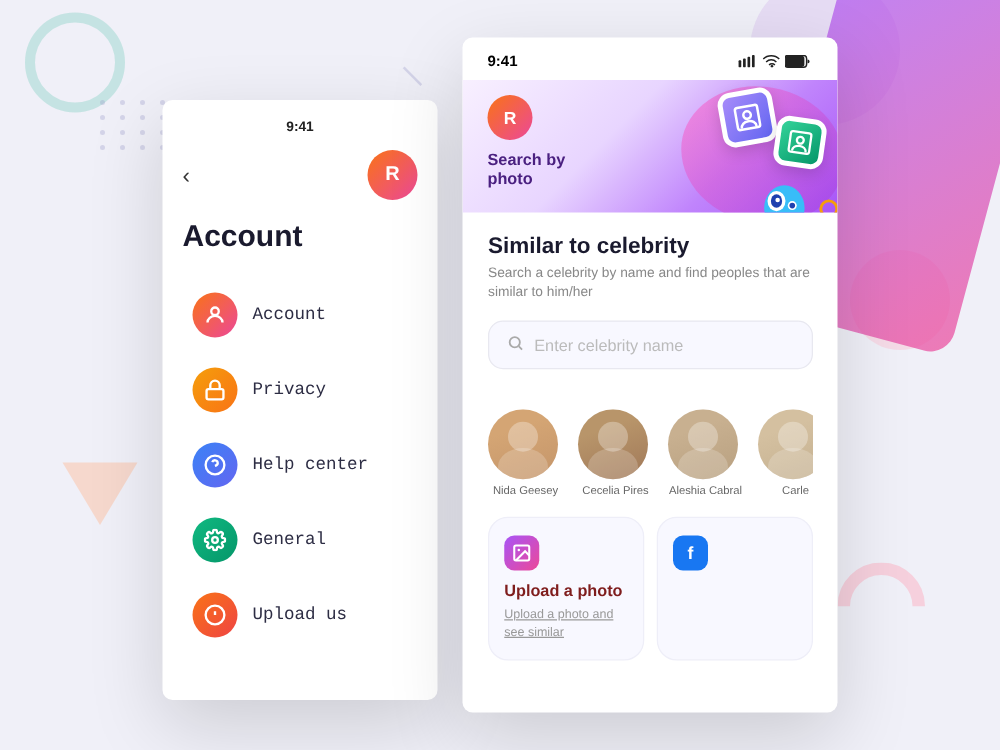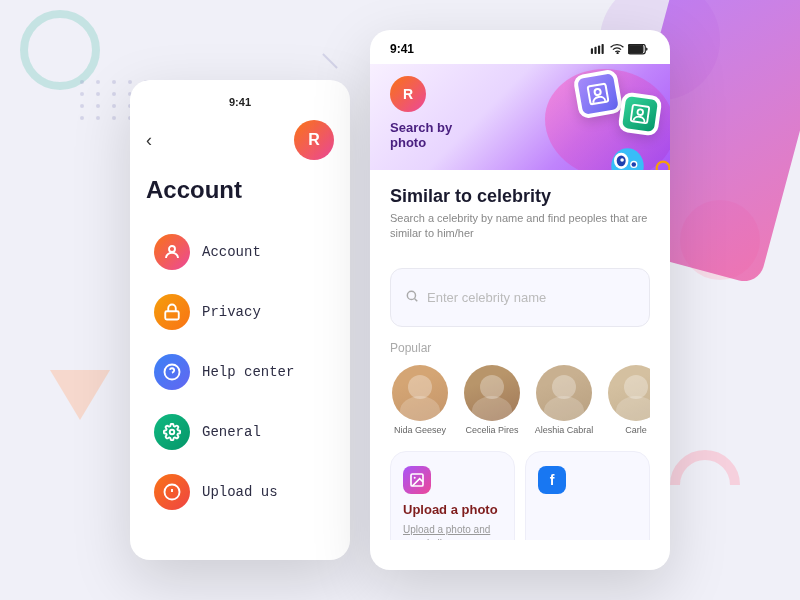--- a/index.html
+++ b/index.html
@@ -99,21 +99,21 @@
       display: flex;
       align-items: center;
       justify-content: center;
       gap: 20px;
       padding: 20px;
     }
 
     
     .phone {
       background: white;
-      border-radius: 20px;
+      border-radius: 8px;
       box-shadow: 0 20px 60px rgba(0,0,0,0.15);
       overflow: hidden;
       position: relative;
     }
 
     
     .phone-left {
       width: 220px;
       height: 480px;
       margin-top: 40px;
@@ -288,31 +288,31 @@
     .section-title {
       font-size: 18px;
       font-weight: 700;
       color: #1a1a2e;
       margin-bottom: 4px;
     }
     .section-desc {
       font-size: 11px;
       color: #888;
       line-height: 1.4;
-      margin-bottom: 26px;
+      margin-bottom: 14px;
     }
     .search-box {
       display: flex;
       align-items: center;
       gap: 8px;
       background: #f8f8ff;
       border: 1.5px solid #e8e8f0;
       border-radius: 12px;
-      padding: 20px 14px;
-      margin-bottom: 14px;
+      padding: 10px 14px;
+      margin-bottom: 32px;
     }
     .search-icon-sm {
       color: #aaa;
       font-size: 14px;
     }
     .search-placeholder {
       font-size: 13px;
       color: #bbb;
     }
     .popular-label {
@@ -322,21 +322,20 @@
     }
     .people-row {
       display: flex;
       gap: 12px;
       margin-bottom: 16px;
       overflow: hidden;
     }
     .person-item {
       display: flex;
       flex-direction: column;
-      align-items: center;
       gap: 4px;
       min-width: 60px;
     }
     .person-avatar {
       width: 56px; height: 56px;
       border-radius: 50%;
       overflow: hidden;
       background: linear-gradient(135deg, #e8e8e8, #d0d0d0);
       display: flex; align-items: center; justify-content: center;
     }
@@ -612,21 +611,20 @@
         <div class="search-box">
           <span class="search-icon-sm">
             <svg width="14" height="14" viewBox="0 0 24 24" fill="none" stroke="#aaa" stroke-width="2.5">
                 <circle cx="11" cy="11" r="7"></circle>
                 <line x1="21" y1="21" x2="16.65" y2="16.65"></line>
               </svg>
           </span>
           <span class="search-placeholder">Enter celebrity name</span>
         </div>
 
-        <div class="popular-label">Popular</div>
 
         <div class="people-row">
 
           <div class="person-item">
             <div class="person-avatar avatar-nida">
               <div class="person-silhouette">
                 <div class="silhouette-head" style="background:rgba(255,255,255,0.3)"></div>
                 <div class="silhouette-body" style="background:rgba(255,255,255,0.2)"></div>
               </div>
             </div>

